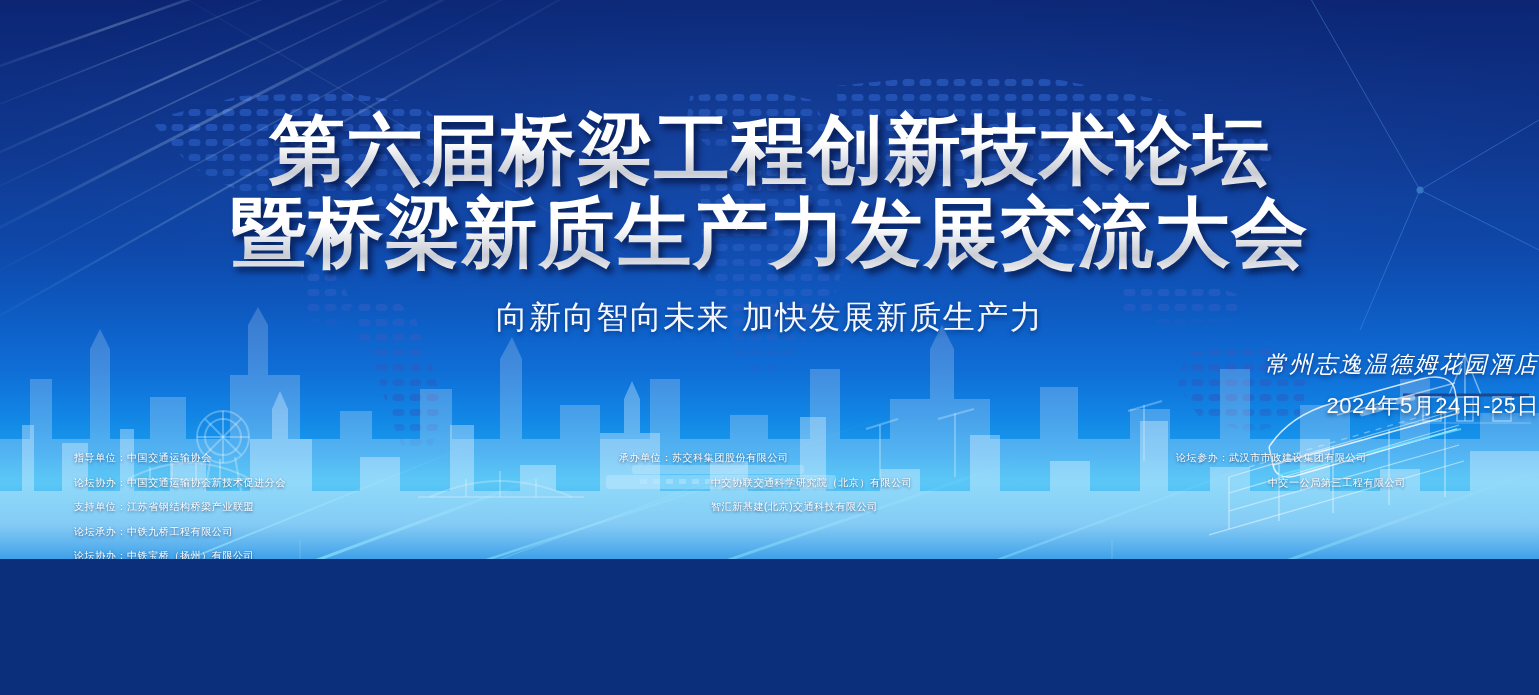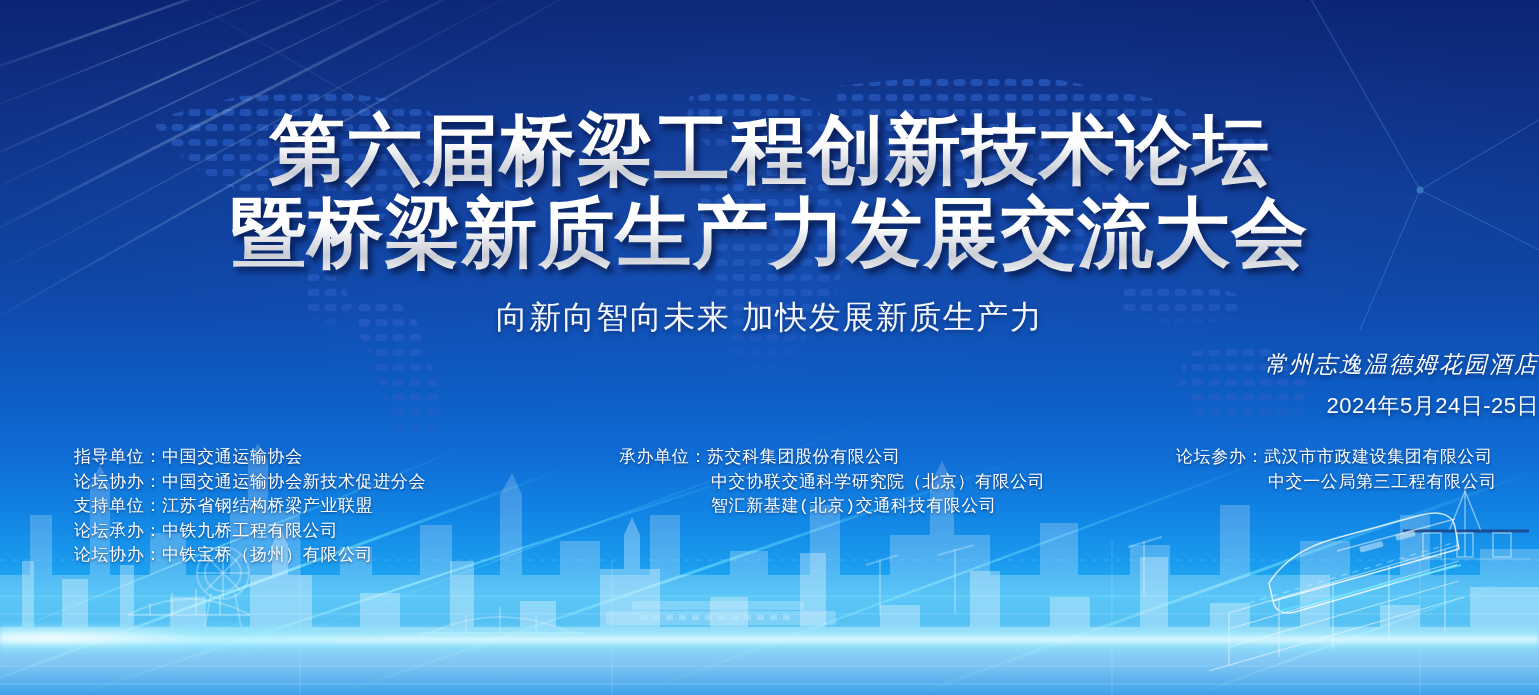--- a/index.html
+++ b/index.html
@@ -1,20 +1,20 @@
 <!DOCTYPE html>
 <html><head>
 <meta charset="utf-8">
 <style>
   html,body{margin:0;padding:0;background:#0b2f7a;}
   body{font-family:"Liberation Sans","DejaVu Sans",sans-serif;}
 
   #banner{
     position:relative;
-    width:1539px;height:695px;
+    width:1539px;height:559px;
     overflow:hidden;
     background:#15803d;
   }
 
   
   .bg-base{
     position:absolute;inset:0;
     background:
       linear-gradient(180deg,
         #10308b 0%,
@@ -118,22 +118,22 @@
     letter-spacing:.5px;
     color:#ffffff;
     text-shadow:0 2px 4px rgba(4,20,70,.6);
     line-height:28px;
     margin-top:14px;
   }
 
   
   .credits{
     position:absolute;
-    font-family:Liberation Mono, monospace;
-    font-size:17px;
+    font-family:Liberation Sans, sans-serif;
+    font-size:10px;
     line-height:24.5px;
     color:#ffffff;
     letter-spacing:.6px;
     text-shadow:0 1px 3px rgba(6,25,80,.7);
     white-space:nowrap;
   }
   #credits-left{left:74px;top:446px;}
   #credits-mid{left:619px;top:446px;}
   #credits-right{left:1176px;top:446px;}
 

